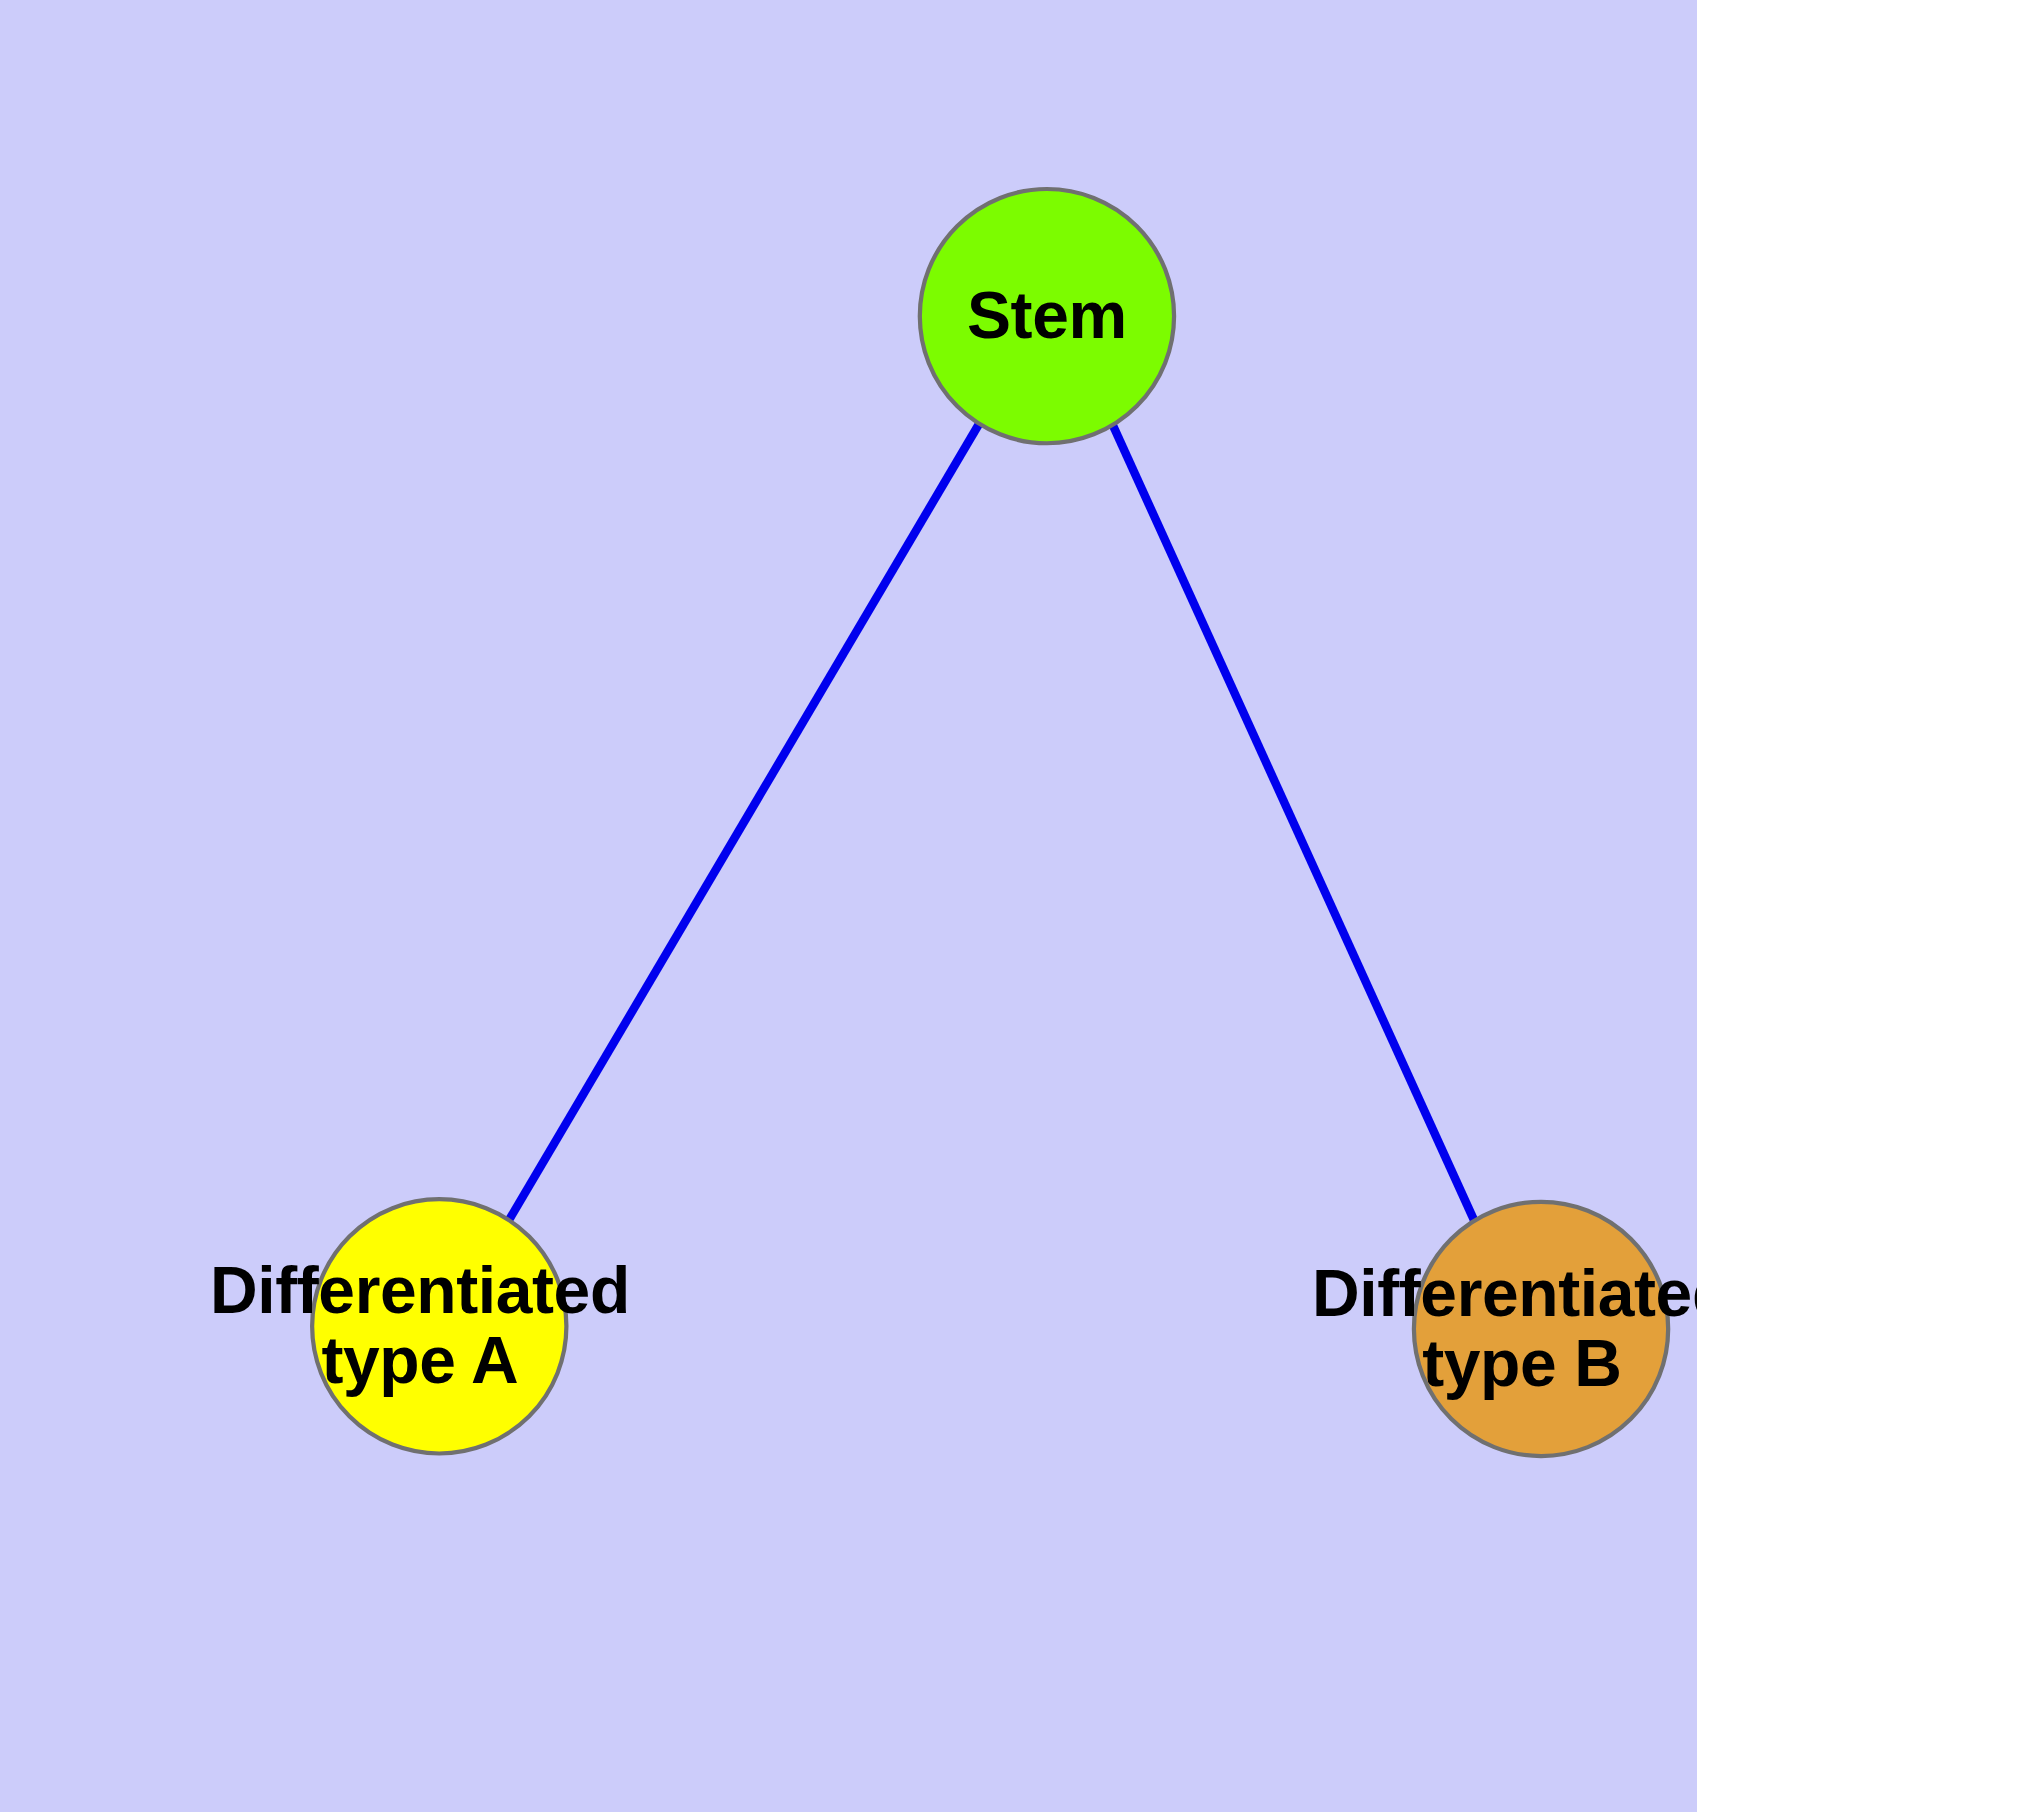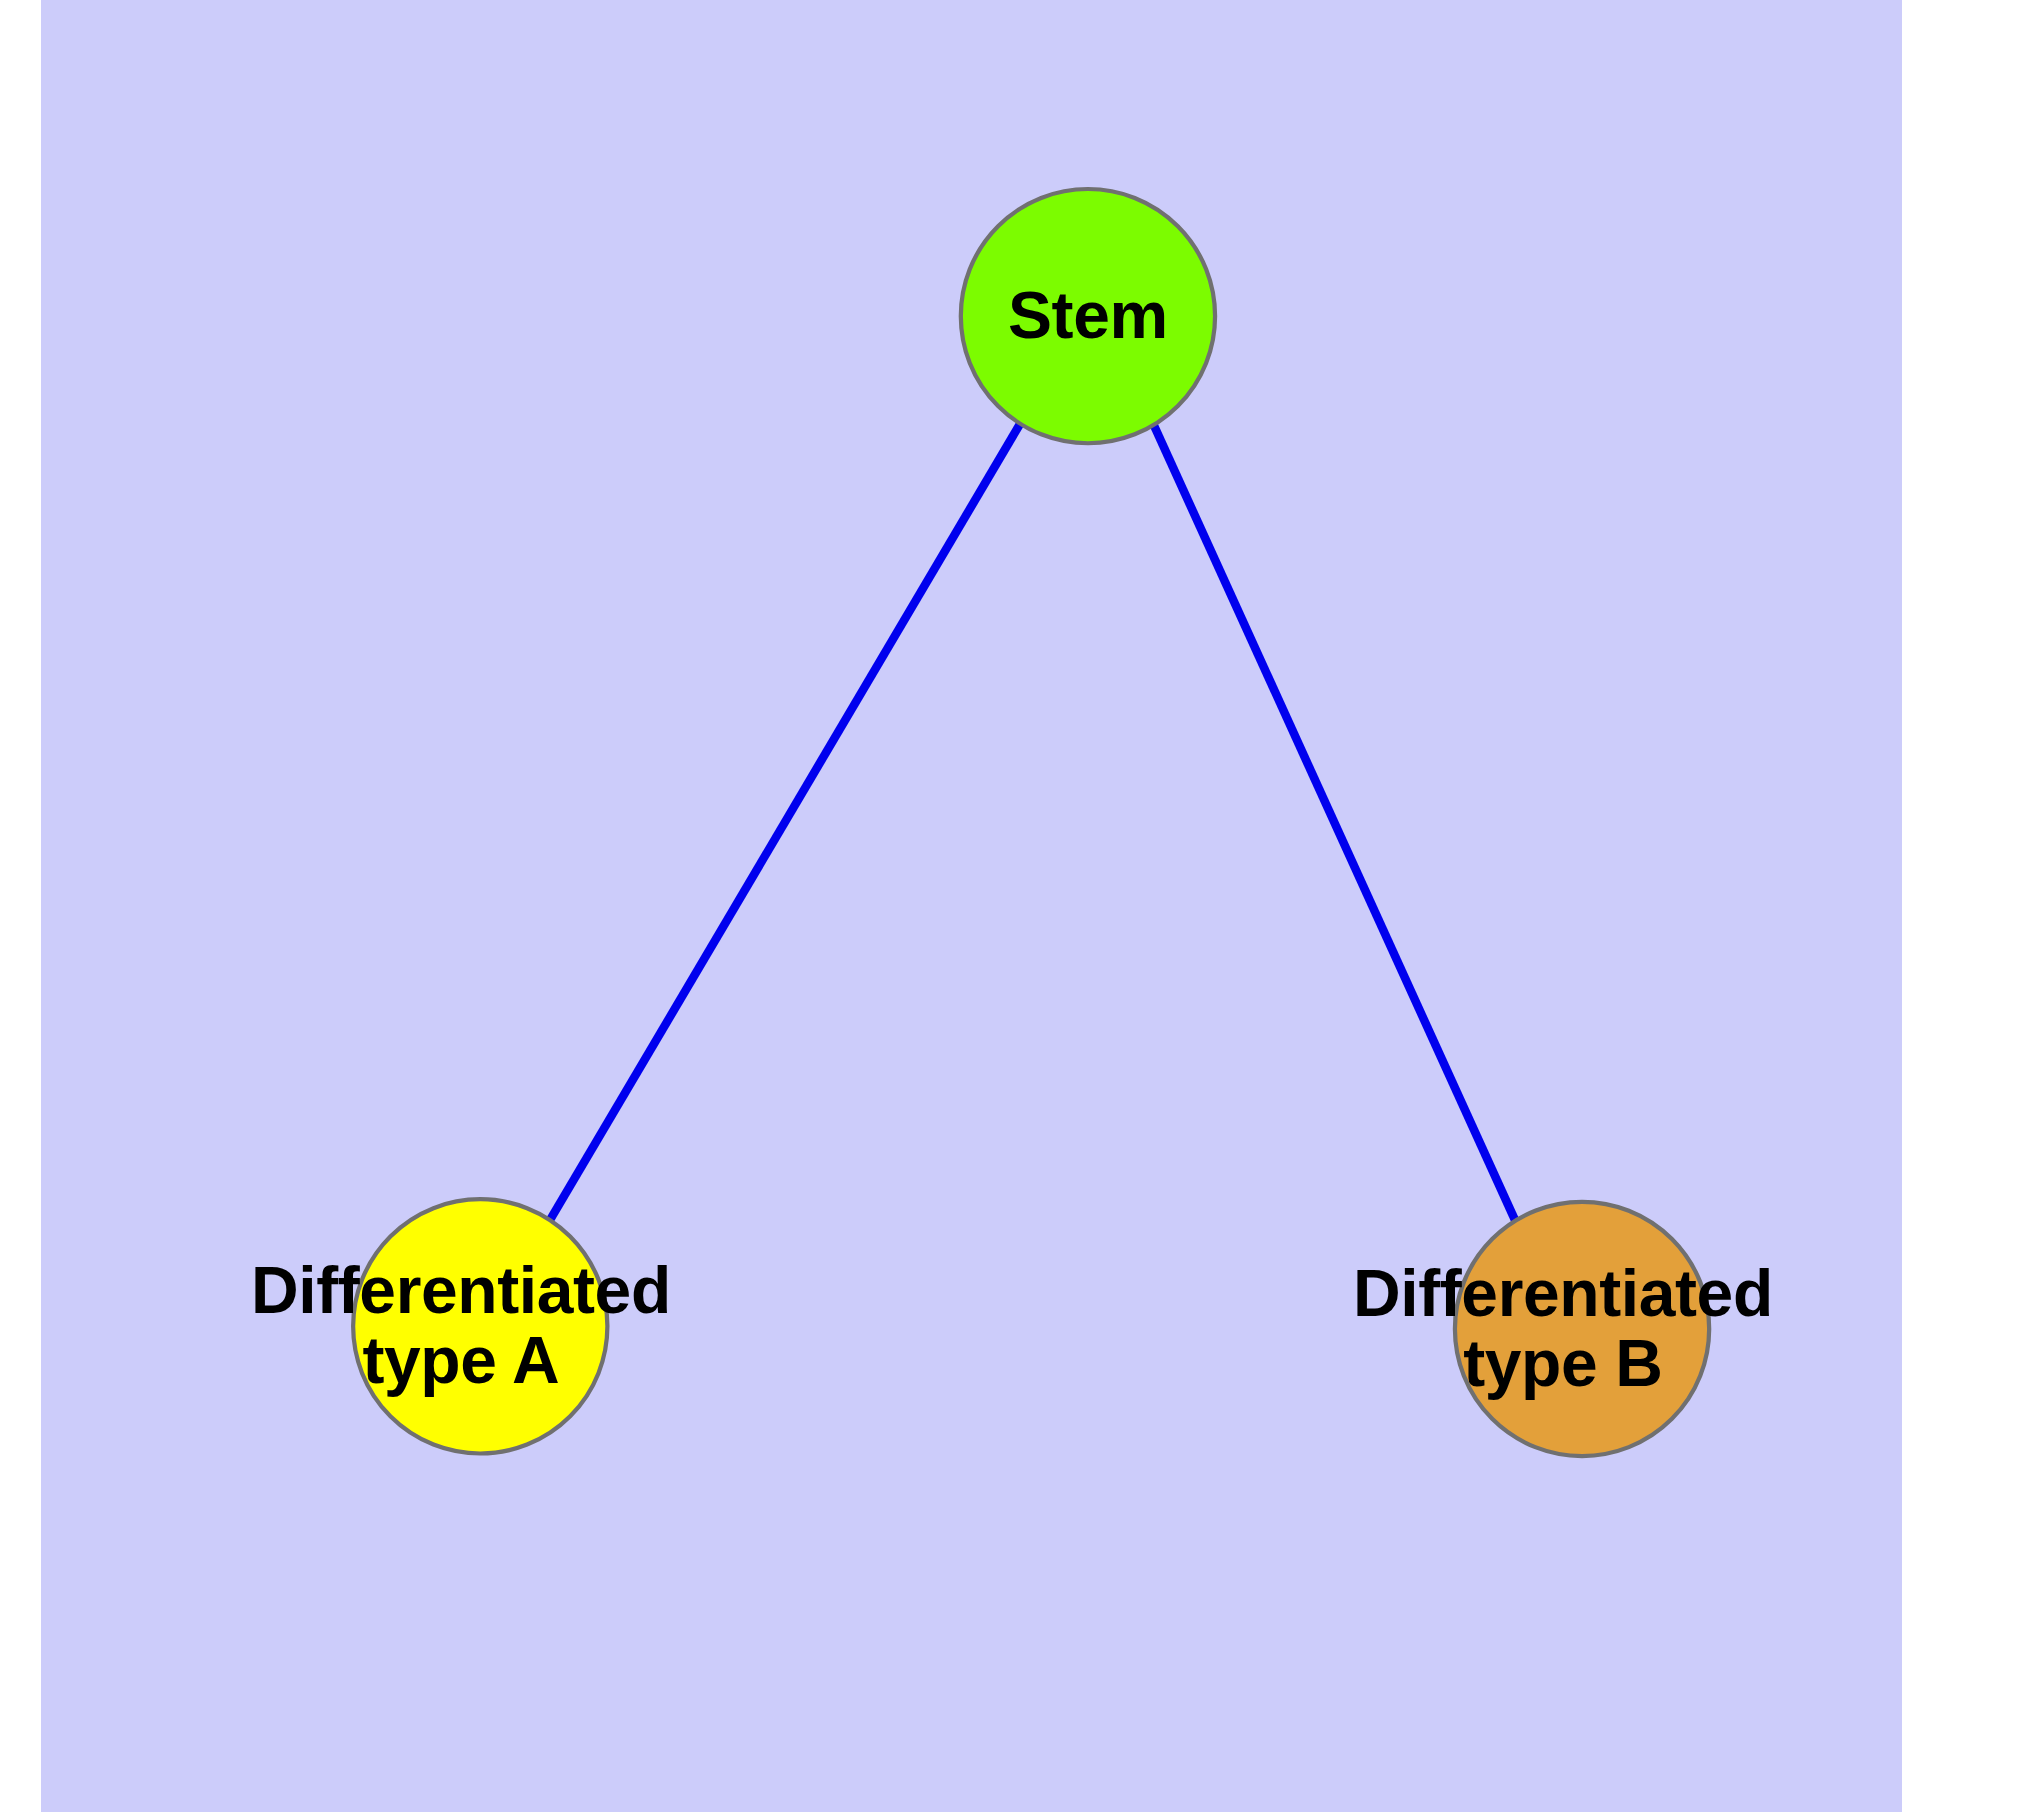--- a/index.html
+++ b/index.html
@@ -2,26 +2,25 @@
 <html style="font-size:13.6px"><head>
 <meta charset="utf-8">
 <style>
   html, body {
     margin: 0;
     padding: 0;
     background: #ffffff;
   }
   #canvas {
     position: relative;
-    width: 1861px;
+    width: 1697px;
     height: 1812px;
     background: #ccccfa;
     overflow: hidden;
     font-family: "Liberation Sans", sans-serif;
-    margin-left: 41px;
   }
   #graph-svg {
     position: absolute;
     top: 0;
     left: 0;
     width: 2021px;
     height: 1812px;
   }
   .node-label {
     position: absolute;

